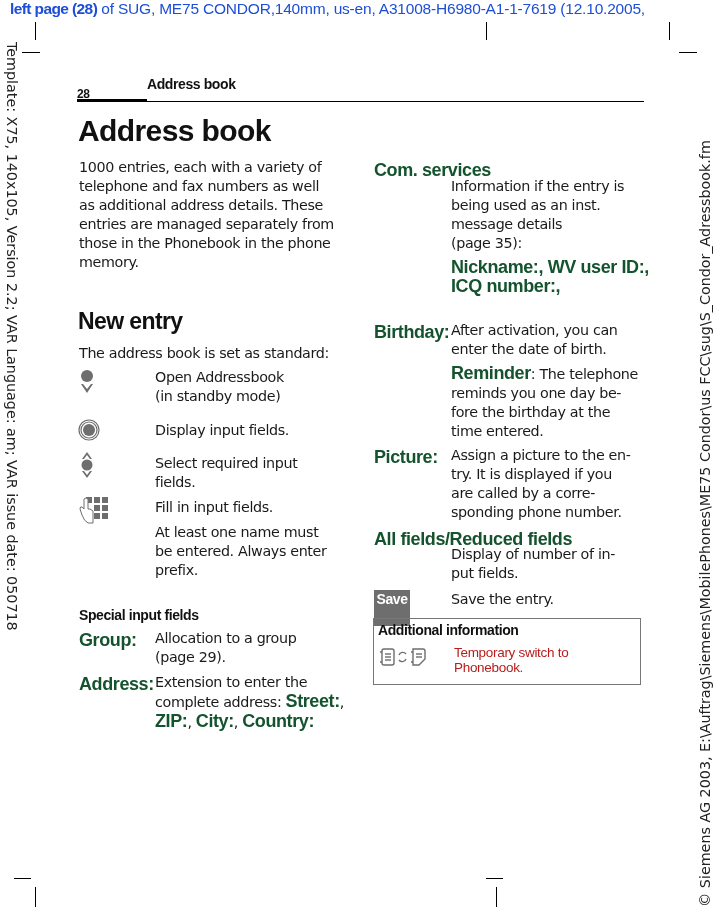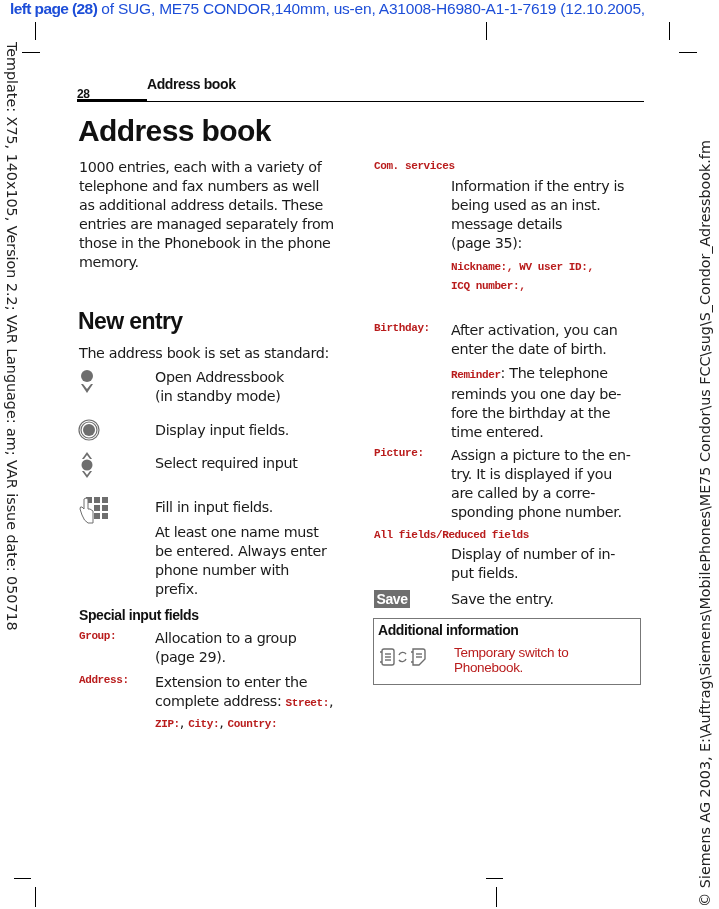--- a/index.html
+++ b/index.html
@@ -16,27 +16,27 @@
 
     .header-num { position: absolute; left: 77px; top: 76px; font-family: "Liberation Sans", sans-serif; font-weight: bold; font-size: 12px; letter-spacing: -0.4px; margin-top: 11px; }
     .header-title { position: absolute; left: 147px; top: 76px; font-family: "Liberation Sans", sans-serif; font-weight: bold; font-size: 14px; letter-spacing: -0.4px; }
     .header-rule { position: absolute; left: 77px; top: 101px; width: 567px; height: 1px; background: #000; }
     .header-rule-thick { position: absolute; left: 77px; top: 99px; width: 70px; height: 3px; background: #000; }
 
     .h1 { position: absolute; left: 78px; top: 114px; font-family: "Liberation Sans", sans-serif; font-weight: bold; font-size: 30px; letter-spacing: -0.6px; }
     .h2 { position: absolute; left: 78px; top: 308px; font-family: "Liberation Sans", sans-serif; font-weight: bold; font-size: 23px; letter-spacing: -0.6px; }
 
     .para { position: absolute; font-family: "DejaVu Sans", sans-serif; font-size: 14.3px; line-height: 19px; color: #1a1a1a; letter-spacing: -0.35px; }
-    .lbl { font-family: Liberation Mono, monospace; font-weight: bold; color: #b91c1c; font-size: 11px; letter-spacing: -0.4px; }
+    .lbl { font-family: Liberation Sans, sans-serif; font-weight: bold; color: #14532d; font-size: 18px; letter-spacing: -0.4px; }
     .lbl-abs { position: absolute; }
     .subhead { position: absolute; font-family: "Liberation Sans", sans-serif; font-weight: bold; font-size: 14px; letter-spacing: -0.4px; color: #111; }
 
     .icon { position: absolute; }
 
-    .save-key { position: absolute; left: 374px; top: 590px; width: 36px; height: 18px; background: #6e6e6e; color: #fff; font-family: "Liberation Sans", sans-serif; font-weight: bold; font-size: 14px; line-height: 18px; text-align: center; letter-spacing: -0.4px; }
+    .save-key { position: absolute; left: 374px; top: 590px; width: 36px; height: 36px; background: #6e6e6e; color: #fff; font-family: "Liberation Sans", sans-serif; font-weight: bold; font-size: 14px; line-height: 18px; text-align: center; letter-spacing: -0.4px; }
 
     .infobox { position: absolute; left: 373px; top: 618px; width: 266px; height: 65px; border: 1px solid #777; }
     .infobox-title { position: absolute; left: 4px; top: 3px; font-family: "Liberation Sans", sans-serif; font-weight: bold; font-size: 14px; letter-spacing: -0.4px; }
     .infobox-text { position: absolute; left: 80px; top: 26px; font-family: "Liberation Sans", sans-serif; font-size: 13.5px; line-height: 15px; letter-spacing: -0.3px; color: #b91c1c; }
   </style>
 </head>
 <body>
 
 <div class="topline"><b>left page (28)</b><span> of SUG, ME75 CONDOR,140mm, us-en, A31008-H6980-A1-1-7619 (12.10.2005,</span></div>
 
@@ -101,40 +101,40 @@
   <svg width="14" height="26" viewBox="0 0 14 26">
       <path d="M2 7 L12 7 L7 0 Z" fill="#6e6e6e"></path>
       <path d="M4 7 L10 7 L7 3 Z" fill="#fff"></path>
       <circle cx="7" cy="13" r="5.5" fill="#6e6e6e"></circle>
       <path d="M2 19 L12 19 L7 26 Z" fill="#6e6e6e"></path>
       <path d="M4 19 L10 19 L7 23 Z" fill="#fff"></path>
     </svg>
 </div>
 <div class="para" style="left:155px;top:454px;">
   <div>Select required input</div>
+  <div>fields.</div>
 </div>
 
 <div class="icon" style="left:79px;top:497px;">
   <svg width="30" height="28" viewBox="0 0 30 28">
     <rect x="7" y="0" width="6" height="6" fill="#6e6e6e"></rect>
       <rect x="15" y="0" width="6" height="6" fill="#6e6e6e"></rect>
       <rect x="23" y="0" width="6" height="6" fill="#6e6e6e"></rect>
     <rect x="15" y="8" width="6" height="6" fill="#6e6e6e"></rect>
       <rect x="23" y="8" width="6" height="6" fill="#6e6e6e"></rect>
     <rect x="15" y="16" width="6" height="6" fill="#6e6e6e"></rect>
       <rect x="23" y="16" width="6" height="6" fill="#6e6e6e"></rect>
     <path d="M5 2 L5 12 L3 10 Q1 9 1 12 L3 18 Q5 24 9 26 L14 26 L14 14 L11 12 L9 12 L9 2 Q7 0 5 2 Z" fill="#fff" stroke="#6e6e6e" stroke-width="1"></path>
   </svg>
 </div>
 <div class="para" style="left:155px;top:498px;">Fill in input fields.</div>
 
 <div class="para" style="left:155px;top:523px;">
   <div>At least one name must</div>
   <div>be entered. Always enter</div>
-  <div>phone number with</div>
   <div>prefix.</div>
 </div>
 
 <div class="subhead" style="left:79px;top:607px;">Special input fields</div>
 
 <div class="lbl lbl-abs" style="left:79px;top:630px;">Group:</div>
 <div class="para" style="left:155px;top:629px;">
   <div>Allocation to a group</div>
   <div>(page 29).</div>
 </div>

